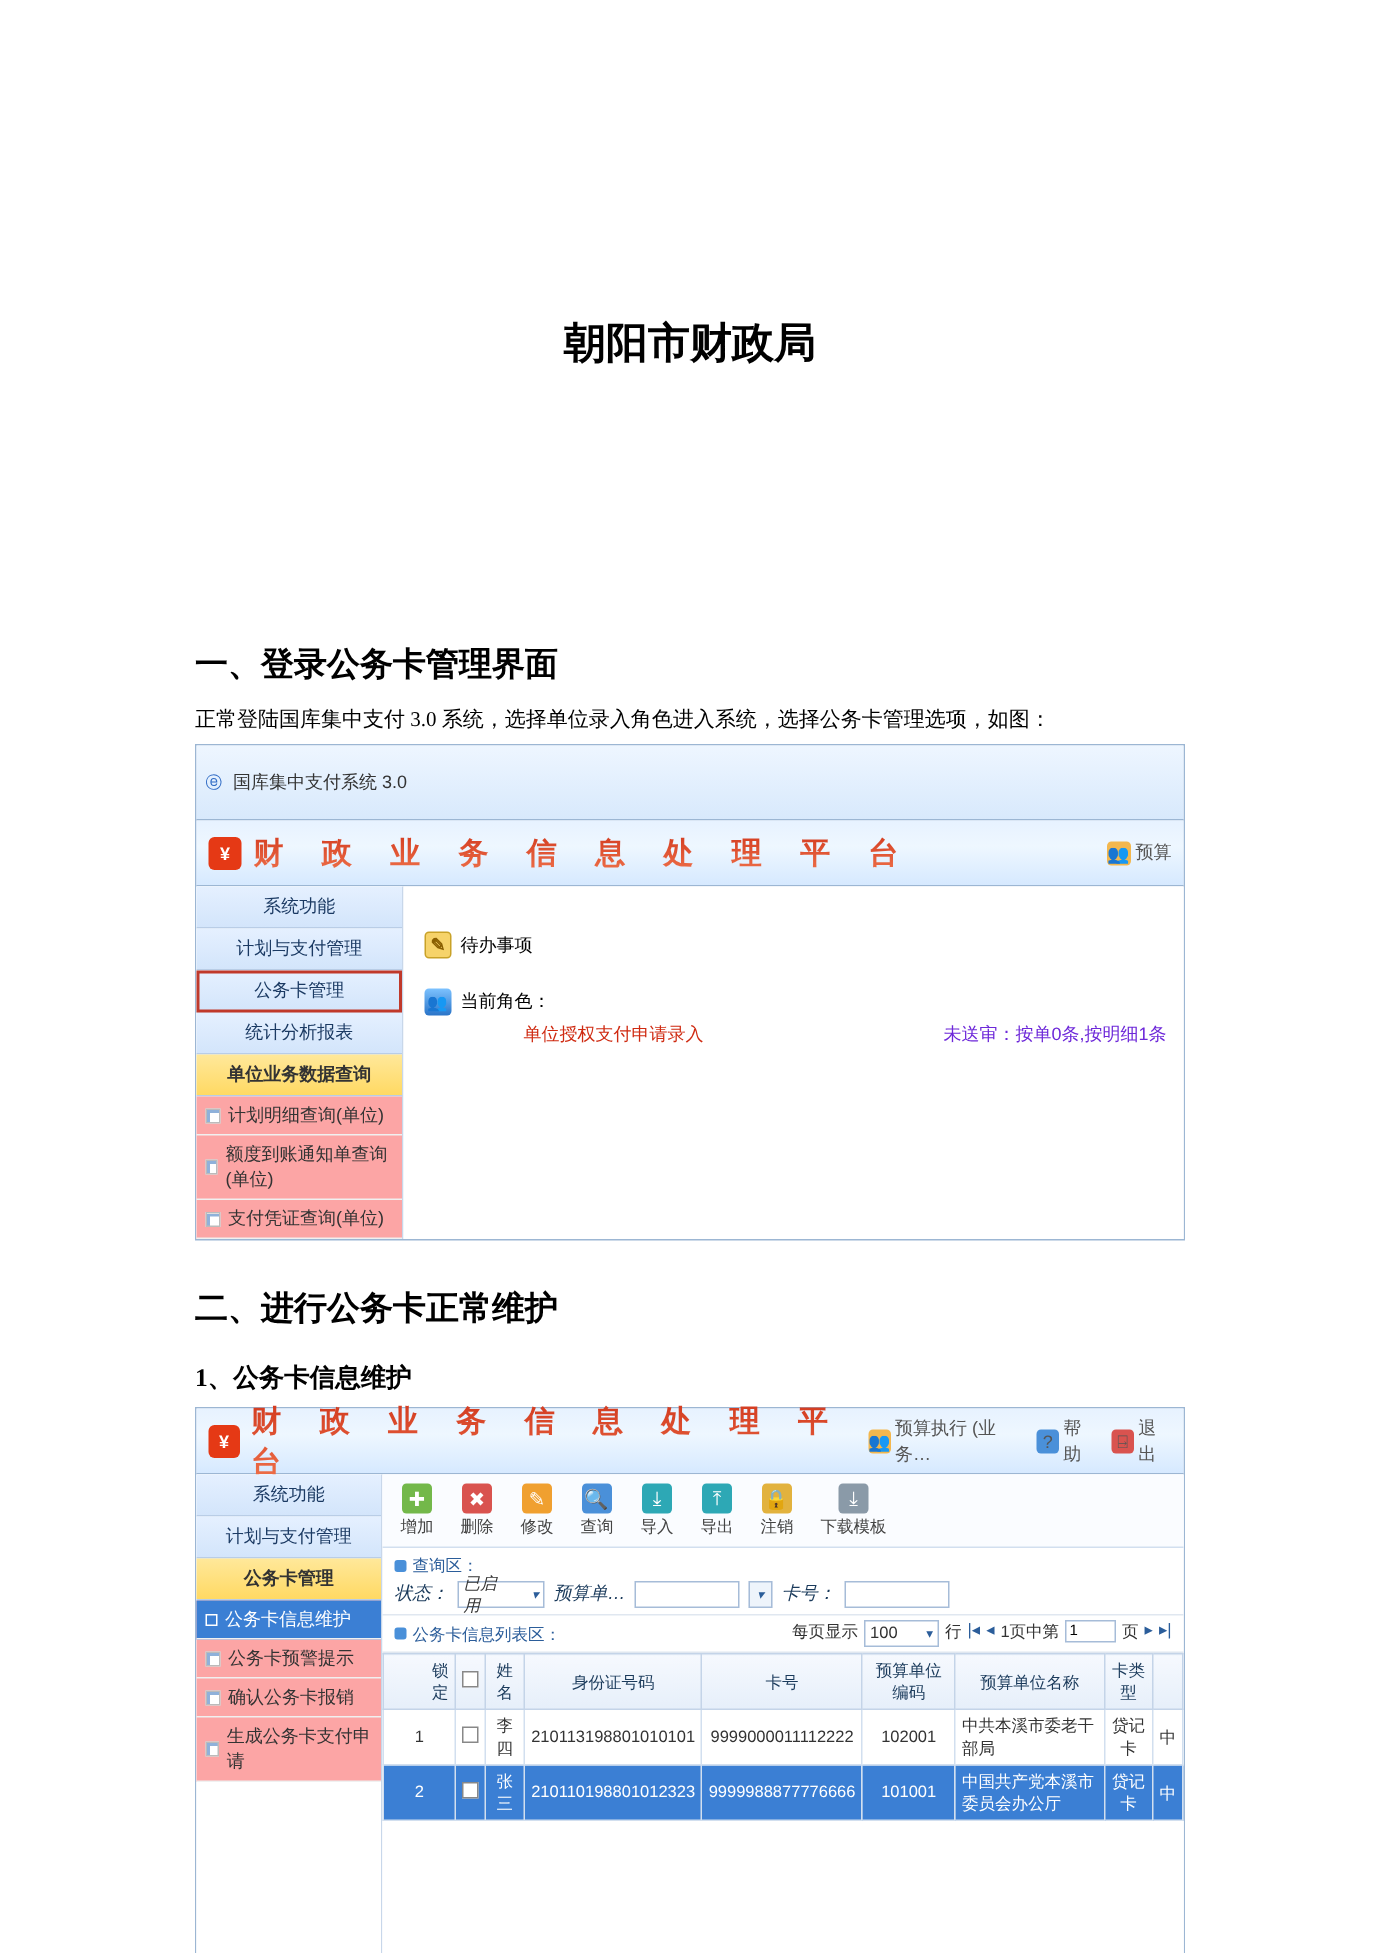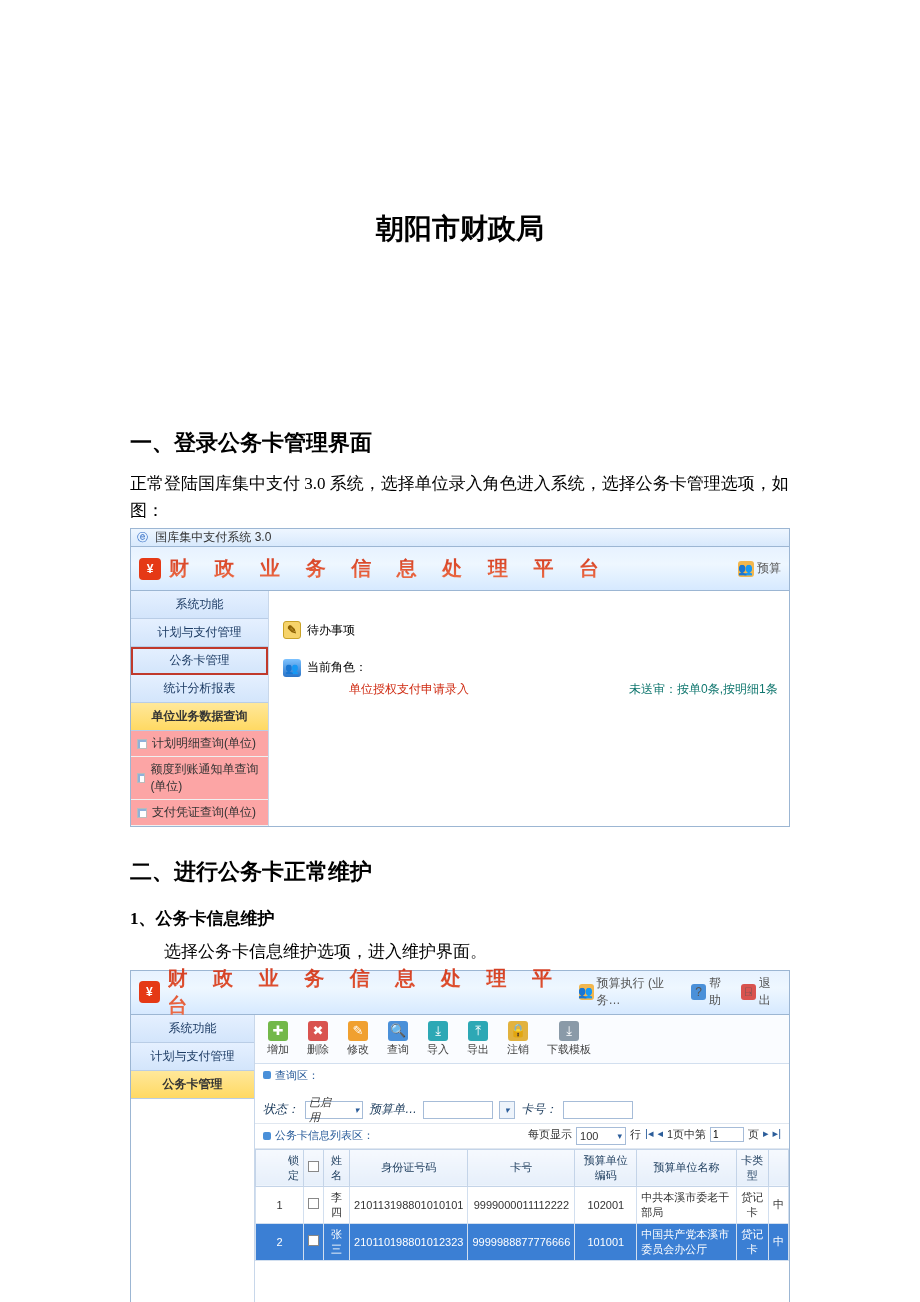--- a/index.html
+++ b/index.html
@@ -21,41 +21,41 @@
     margin-bottom: 180px;
     font-family: "SimHei", "黑体", sans-serif;
   }
   .section-h {
     font-size: 22px;
     font-weight: bold;
     margin: 30px 0 12px 0;
     font-family: "SimHei", "黑体", sans-serif;
   }
   .body-text {
-    font-size: 17px;
+    font-size: 14px;
     line-height: 1.6;
   }
   .sub-h {
     font-size: 17px;
     font-weight: bold;
     margin: 20px 0 8px 0;
   }
   .indent { text-indent: 2em; }
 
   
   .app-shell-1, .app-shell-2 {
     border: 1px solid #9cb6d3;
     font-family: "Microsoft YaHei", Arial, sans-serif;
     font-size: 12px;
     margin-top: 4px;
   }
   .win-title-bar {
     background: linear-gradient(#eef6ff,#d8e9fc);
     border-bottom: 1px solid #9cb6d3;
-    padding: 0 6px;
+    padding: 16px 6px;
     font-size: 12px;
     color: #333;
   }
   .win-title-bar .ie-icon { color:#2f6bc5; margin-right:4px; font-size:11px;}
   .banner {
     background: linear-gradient(#e7f2ff 0%, #eef7ff 40%, #d6e9ff 100%);
     height: 44px;
     border-bottom: 1px solid #9cb6d3;
     display: flex; align-items: center; justify-content: space-between;
     padding: 0 8px;
@@ -126,21 +126,21 @@
     width:18px;height:18px;border-radius:3px;background:linear-gradient(#7cc2ff,#2a74c8);
     display:inline-flex;align-items:center;justify-content:center;color:#fff;font-size:11px;
   }
   .task-indent { margin-left:22px; }
   .task-item { display:flex; align-items:center; gap:6px; margin-top:4px; }
   .sq-y { width:8px;height:8px;background:#f4c842;border:1px solid #c9a228;}
   .task-links {
     display:flex; gap:160px; margin-left:44px; margin-top:4px;
   }
   .lnk-red { color:#cf2a11; cursor:pointer; }
-  .lnk-blue { color:#0f766e; cursor:pointer; }
+  .lnk-blue { color:#6d28d9; cursor:pointer; }
 
   
   .app-shell-2 .nav { width:124px; }
   .content2 { flex:1; background:#fff; display:flex; flex-direction:column; }
   .toolbar {
     display:flex; gap:6px; padding:4px 6px;
     border-bottom:1px solid #d2dfef;
     background:#fafcff;
   }
   .tbtn {
@@ -152,21 +152,21 @@
     font-size:13px;color:#fff;margin-bottom:1px;
   }
   .ic-green{background:#73b84a;} .ic-red{background:#d9534f;} .ic-orange{background:#f0a030;}
   .ic-blue{background:#4a90d9;} .ic-cyan{background:#2da8b5;} .ic-gold{background:#e2b23e;}
   .ic-gray{background:#8a9aa8;}
 
   .filter-bar {
     padding:4px 8px; font-size:12px; color:#2b5d9a;
     border-bottom:1px solid #e0e7f0;
   }
-  .filter-title { display:flex; align-items:center; gap:4px; color:#2b5d9a; font-size:11px; margin-bottom:18px;}
+  .filter-title { display:flex; align-items:center; gap:4px; color:#2b5d9a; font-size:11px; margin-bottom:3px;}
   .filter-title .dot { width:8px;height:8px;background:#4a90d9;border-radius:2px; }
   .filter-row { display:flex; align-items:flex-start; gap:6px;font-style:italic; }
   .filter-row label { color:#1a3a5b; }
   .sel-box { border:1px solid #a6bcd8; background:#fff; height:18px; width:58px; display:flex;align-items:center;justify-content:space-between;padding:0 3px;font-size:11px;color:#333;gap:16px;}
   .sel-box.small{width:50px;}
   .sel-arrow{color:#2b5d9a;font-size:9px;}
   .txt-box { border:1px solid #a6bcd8; background:#fff;height:18px;width:70px;padding:0 3px;font-size:11px;}
   .dropbtn{border:1px solid #a6bcd8;background:#eef4fb;width:16px;height:18px;display:inline-flex;align-items:center;justify-content:center;font-size:9px;color:#2b5d9a;}
 
   .list-bar { padding:3px 8px; font-size:11px; color:#2b5d9a; display:flex;justify-content:space-between;align-items:center;border-bottom:1px solid #e0e7f0;}
@@ -246,21 +246,20 @@
             <span class="lnk-red">单位授权支付申请录入</span>
             <span class="lnk-blue">未送审：按单0条,按明细1条</span>
           </div>
         </div>
       </div>
     </div>
   </div>
 
   <div class="section-h">二、进行公务卡正常维护</div>
   <div class="sub-h">1、公务卡信息维护</div>
-  <div class="body-text indent">选择公务卡信息维护选项，进入维护界面。</div>
 
   <div class="app-shell-2">
     <div class="banner">
       <div class="banner-left">
         <span class="banner-logo">¥</span>
         <span class="banner-text">财 政 业 务 信 息 处 理 平 台</span>
       </div>
       <div class="banner-right">
         <span class="banner-btn">
           <span class="ic" style="background:#f3b74e;color:#7a4c00">👥</span>
@@ -275,20 +274,38 @@
           <span>退出</span>
         </span>
       </div>
     </div>
     <div class="app-body">
       <div class="nav">
         <div class="nav-top-stack" id="nav2-top">
             <div class="nav-row">系统功能</div>
             <div class="nav-row">计划与支付管理</div>
             <div class="nav-row ylw">公务卡管理</div>
+          </div>
+        <div class="nav-sub" id="nav2-sub">
+            <div class="sub-item sel">
+              <span class="sub-bullet2"></span>
+              <span>公务卡信息维护</span>
+            </div>
+            <div class="sub-item">
+              <span class="sub-bullet"></span>
+              <span>公务卡预警提示</span>
+            </div>
+            <div class="sub-item">
+              <span class="sub-bullet"></span>
+              <span>确认公务卡报销</span>
+            </div>
+            <div class="sub-item">
+              <span class="sub-bullet"></span>
+              <span>生成公务卡支付申请</span>
+            </div>
           </div>
       </div>
       <div class="content2">
         <div class="toolbar" id="toolbar2">
             <div class="tbtn">
               <span class="tic ic-green">✚</span>
               <span>增加</span>
             </div>
             <div class="tbtn">
               <span class="tic ic-red">✖</span>

